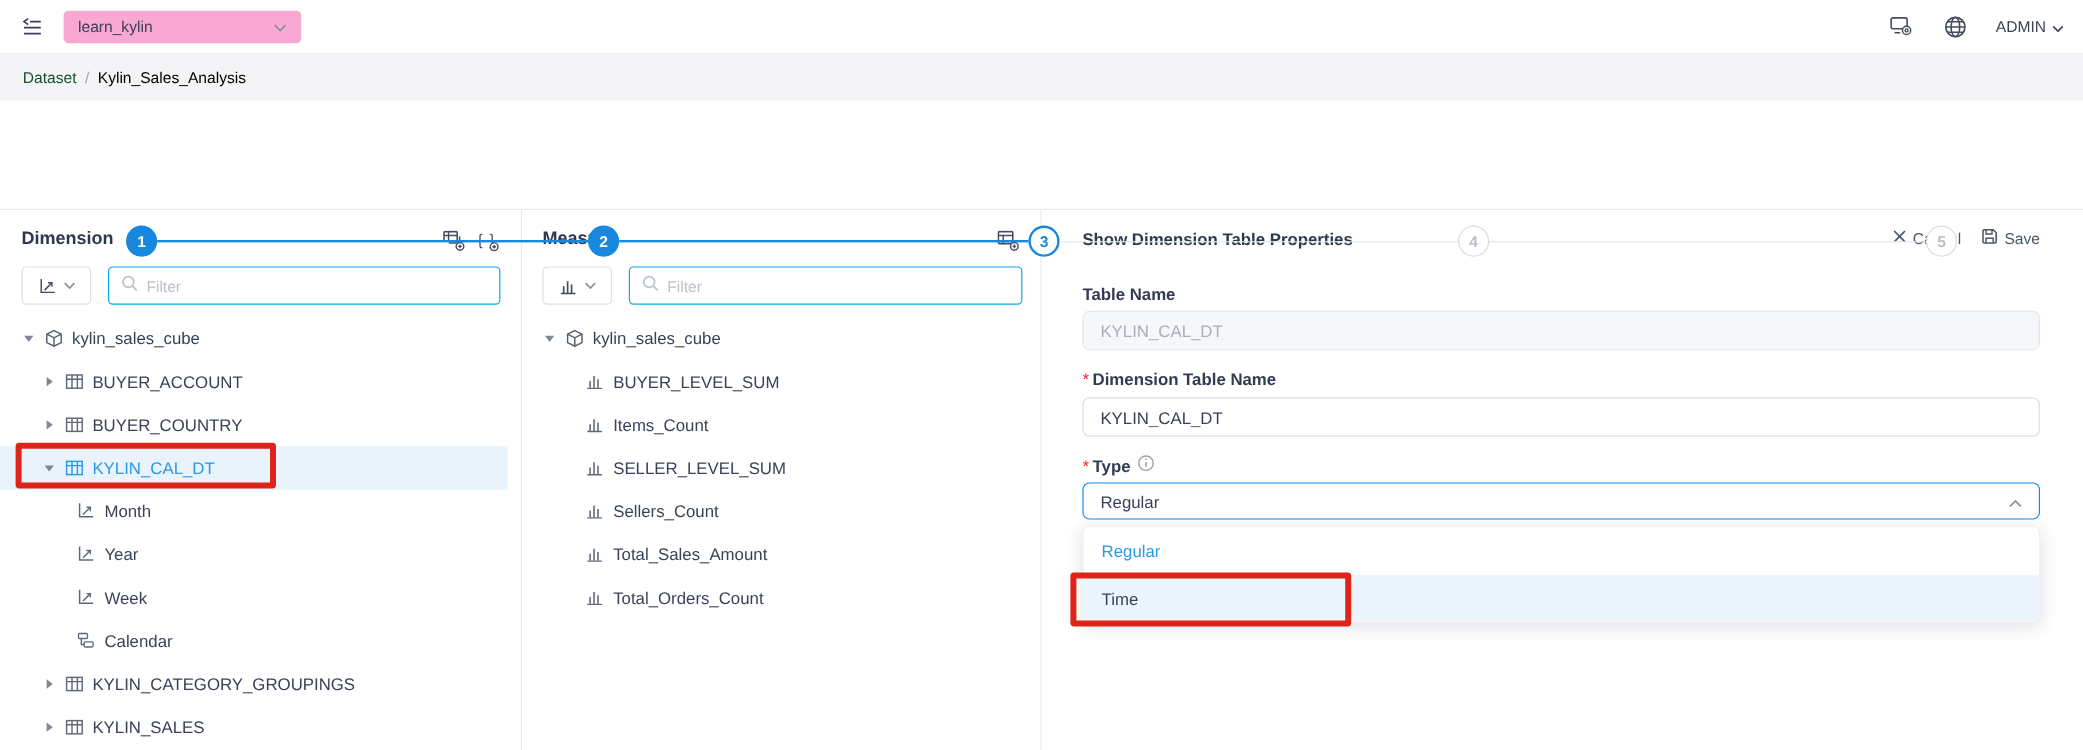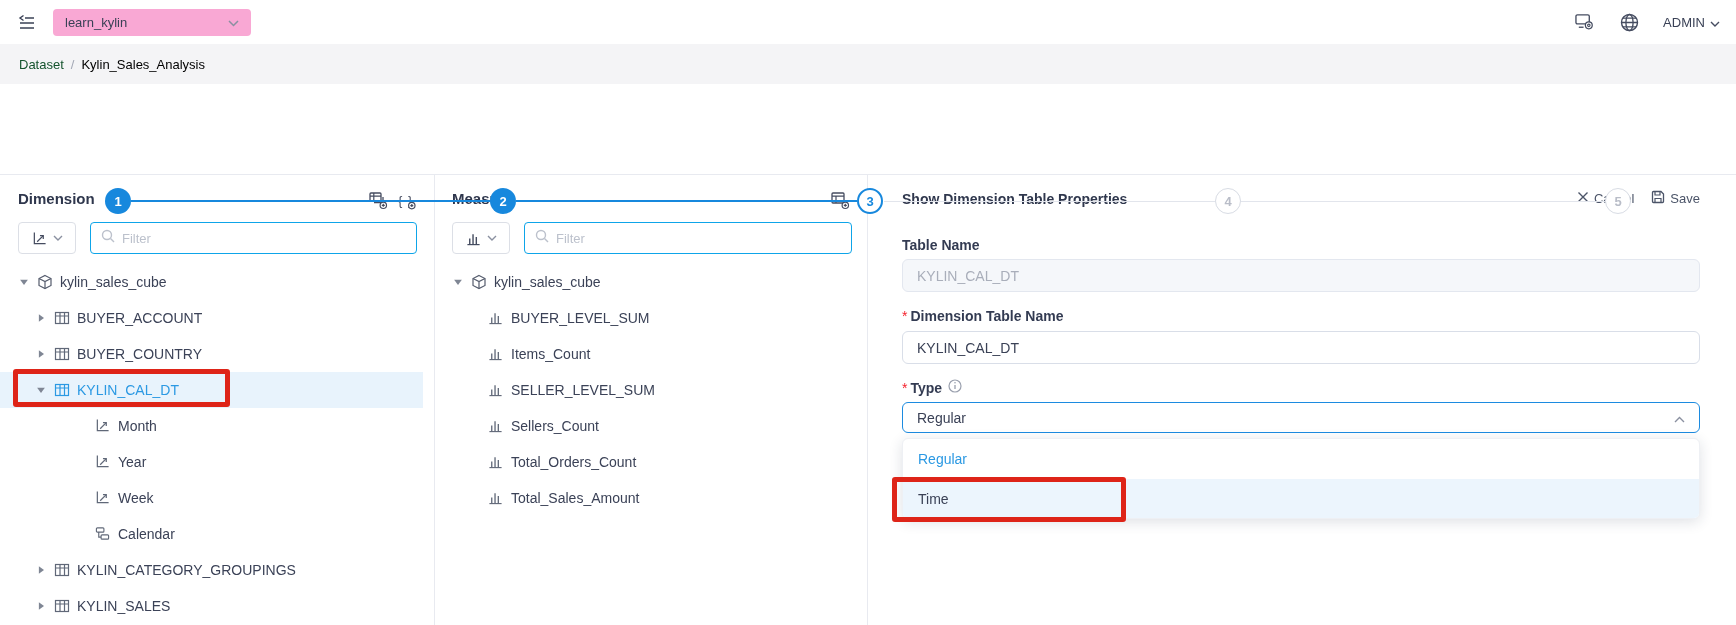--- a/index.html
+++ b/index.html
@@ -45,21 +45,21 @@
   .filter-box { flex:1; height:32px; border:1px solid #0ea5e9; border-radius:4px; background:#fff; display:flex; align-items:center; padding:0 10px; gap:7px; }
   .filter-box input { border:none; outline:none; flex:1; font-size:13px; color:#3a4156; font-family:inherit; }
   .filter-box input::placeholder { color:#bcc1cc; }
 
   .tree { position:absolute; left:0; right:1px; top:89px; bottom:0; overflow:hidden; }
   .trow { height:36px; display:flex; align-items:center; font-size:14px; color:#3b4257; cursor:pointer; }
   .trow .caret { width:12px; height:12px; margin-right:7px; display:inline-flex; flex:none; }
   .trow .ticon { width:16px; height:16px; margin-right:7px; display:inline-flex; flex:none; }
   .trow.lvl0 { padding-left:18px; }
   .trow.lvl1 { padding-left:35px; }
-  .trow.lvl2 { padding-left:95px; }
+  .trow.lvl2 { padding-left:64px; }
   .trow.selected { background:#e8f3fc; width:423px; color:#2b99e3; }
   .trow.selected .tlabel { color:#2b99e3; }
 
   
   .props { position:absolute; left:868px; top:0; width:868px; height:450px; background:#fff; }
   .props-title { position:absolute; left:34px; top:16px; font-size:14px; font-weight:bold; color:#2f374d; }
   .props-actions { position:absolute; right:36px; top:15px; display:flex; gap:17px; }
   .action-btn { display:flex; align-items:center; gap:5px; font-size:13px; color:#4b5468; background:none; border:none; cursor:pointer; font-family:inherit; }
   .field-label { position:absolute; left:34px; font-size:14px; font-weight:bold; color:#333b52; display:flex; align-items:center; gap:6px; }
   .req { color:#f5222d; font-weight:normal; margin-right:3px; }
@@ -408,30 +408,30 @@
             </span>
           <span class="tlabel">Sellers_Count</span>
         </div>
         <div class="trow" style="padding-left:53px;">
           <span class="ticon">
               <svg width="15" height="15" viewBox="0 0 16 16">
                 <path d="M1.5 14.5h13" stroke="#606878" stroke-width="1.2"></path>
                 <path d="M4 14V8M7.5 14V3.5M11 14V6.5" stroke="#606878" stroke-width="1.4"></path>
               </svg>
             </span>
+          <span class="tlabel">Total_Sales_Amount</span>
+        </div>
+        <div class="trow" style="padding-left:53px;">
+          <span class="ticon">
+              <svg width="15" height="15" viewBox="0 0 16 16">
+                <path d="M1.5 14.5h13" stroke="#606878" stroke-width="1.2"></path>
+                <path d="M4 14V8M7.5 14V3.5M11 14V6.5" stroke="#606878" stroke-width="1.4"></path>
+              </svg>
+            </span>
           <span class="tlabel">Total_Orders_Count</span>
-        </div>
-        <div class="trow" style="padding-left:53px;">
-          <span class="ticon">
-              <svg width="15" height="15" viewBox="0 0 16 16">
-                <path d="M1.5 14.5h13" stroke="#606878" stroke-width="1.2"></path>
-                <path d="M4 14V8M7.5 14V3.5M11 14V6.5" stroke="#606878" stroke-width="1.4"></path>
-              </svg>
-            </span>
-          <span class="tlabel">Total_Sales_Amount</span>
         </div>
       </div>
     </section>
 
     <section class="props">
       <div class="props-title">Show Dimension Table Properties</div>
       <div class="props-actions">
         <button class="action-btn">
           <span><svg width="12" height="12" viewBox="0 0 12 12">
                 <path d="M1.5 1.5l9 9M10.5 1.5l-9 9" stroke="#4b5468" stroke-width="1.4"></path>

